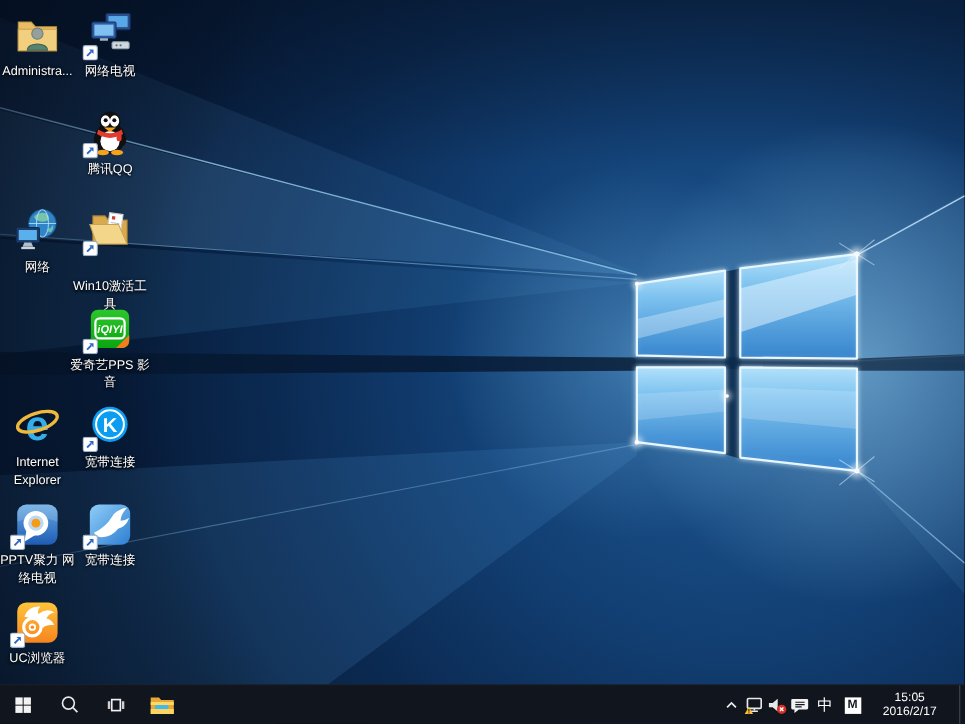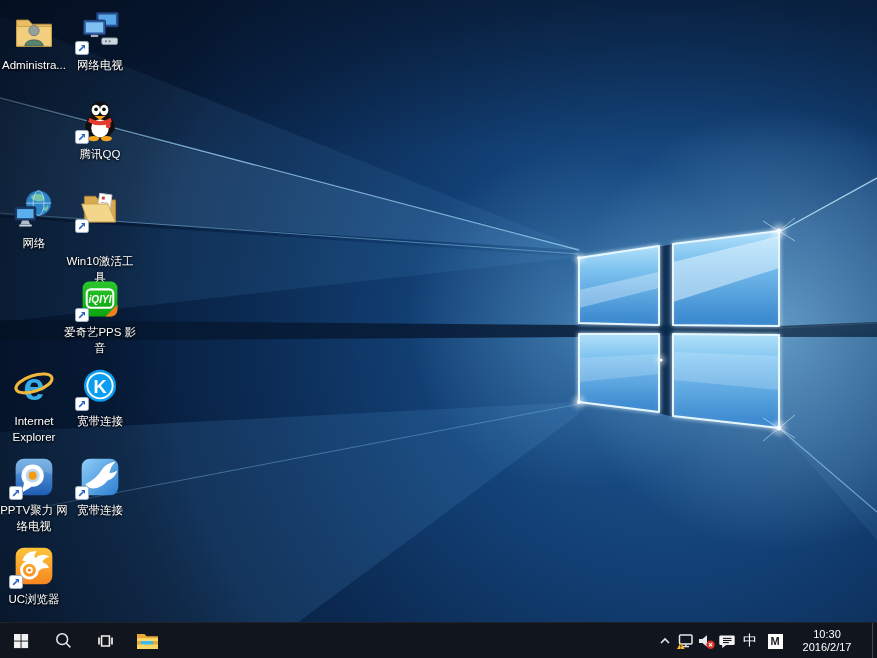--- a/index.html
+++ b/index.html
@@ -411,19 +411,19 @@
               <line x1="5" y1="7.5" x2="13.5" y2="7.5"></line>
             <line x1="5" y1="9.6" x2="10.8" y2="9.6"></line>
           </g>
         </svg>
       </button>
       <button class="tray-btn ime-mode">中</button>
       <button class="tray-btn" style="width:26px;">
         <span class="ime-letter-box">M</span>
       </button>
       <div class="clock">
-        <div>10:30</div>
+        <div>15:05</div>
         <div>2016/2/17</div>
       </div>
       <div class="show-desktop"></div>
     </div>
   </div>
 </div>
 
 </body></html>

